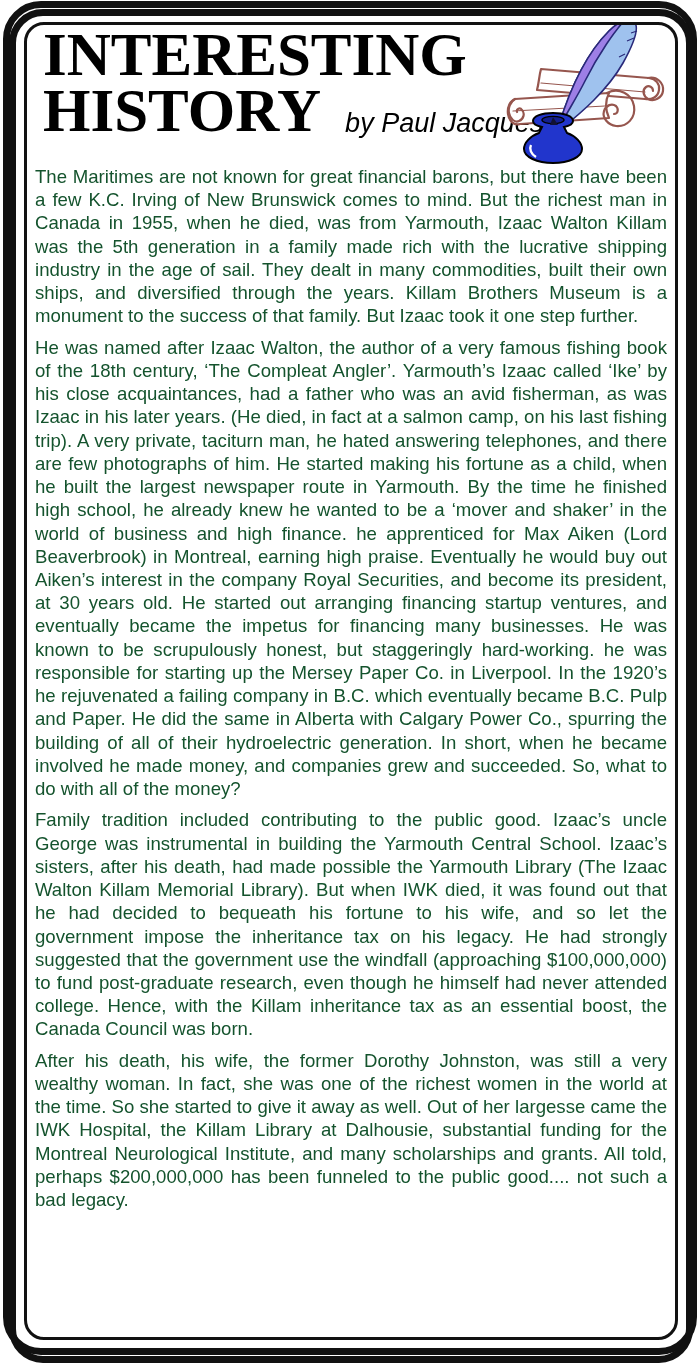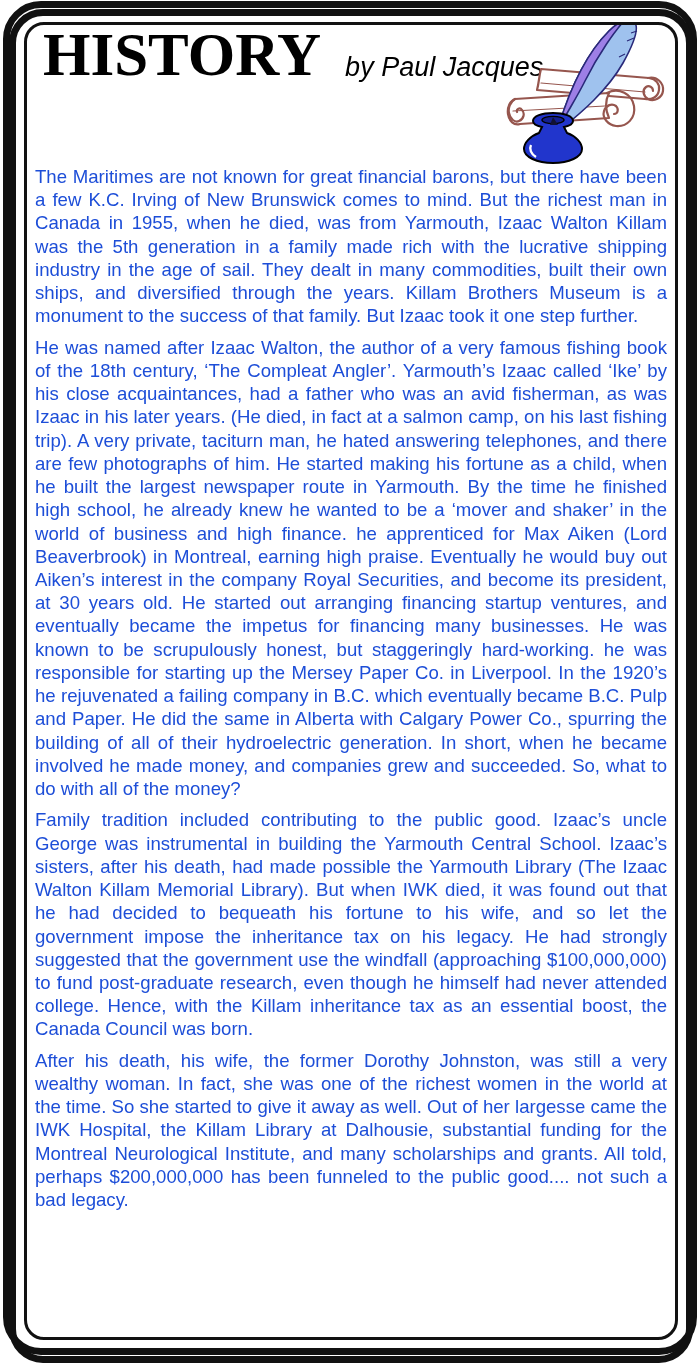--- a/index.html
+++ b/index.html
@@ -25,33 +25,34 @@
   }
   .t2row { display:flex; align-items:flex-end; }
   .byline {
     font-family:"Liberation Sans", sans-serif; font-style:italic;
     font-size:27px; color:#000; margin-left:24px; white-space:nowrap;
   }
   .illus { position:absolute; right:-6px; top:-8px; }
   .article { margin-top:6px; }
   .article p {
     font-size:18.6px; line-height:1.25; text-align:justify; text-justify:inter-word;
-    color:#1d4ed8; margin:0 0 8px 0;
+    color:#14532d; margin:0 0 8px 0;
   }
 </style>
 </head>
 <body>
 
 <div class="page">
   <div class="frame-a"></div>
   <div class="frame-b"></div>
   <div class="frame-inner">
 
     <div class="header">
       <div class="title-block">
+        <div class="t1">INTERESTING</div>
         <div class="t2row">
           <span class="t2">HISTORY</span>
           <span class="byline">by Paul Jacques</span>
         </div>
       </div>
 
       <svg class="illus" width="192" height="152" viewBox="0 0 192 152">
 
         <g stroke-width="2.2" fill="#ffffff" stroke-linejoin="round" stroke-linecap="round" stroke="#96564e">
 

